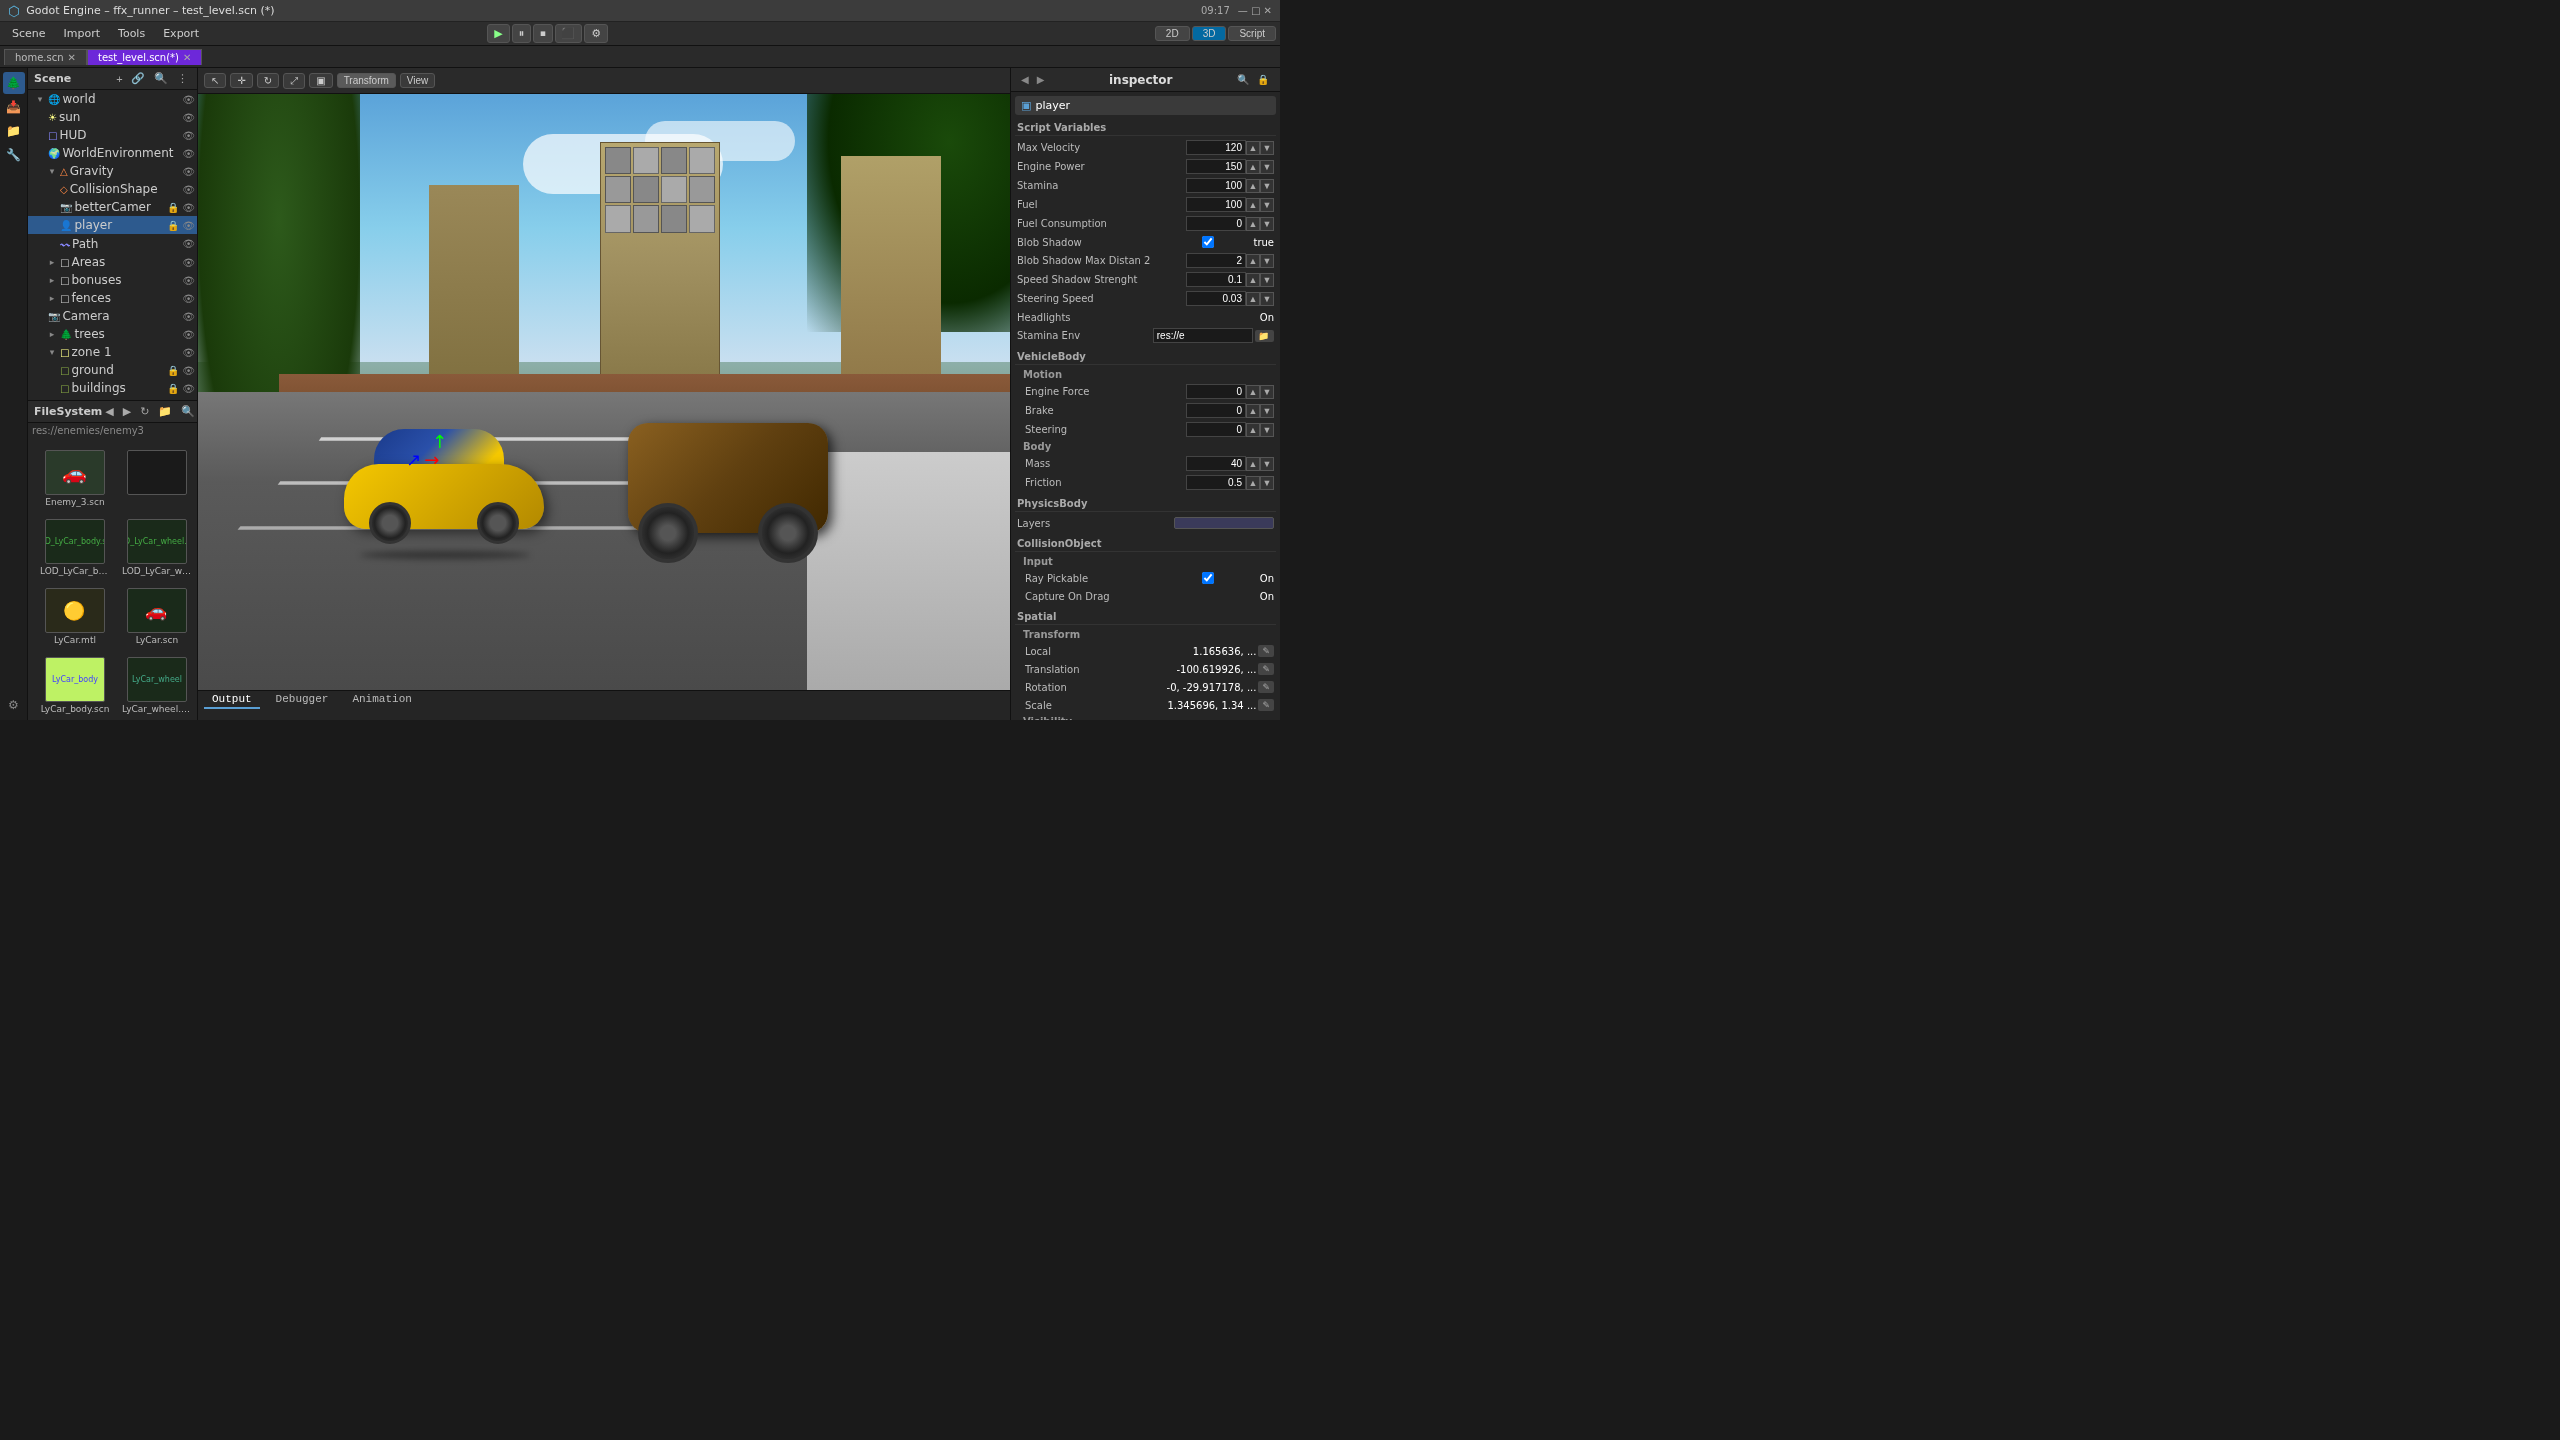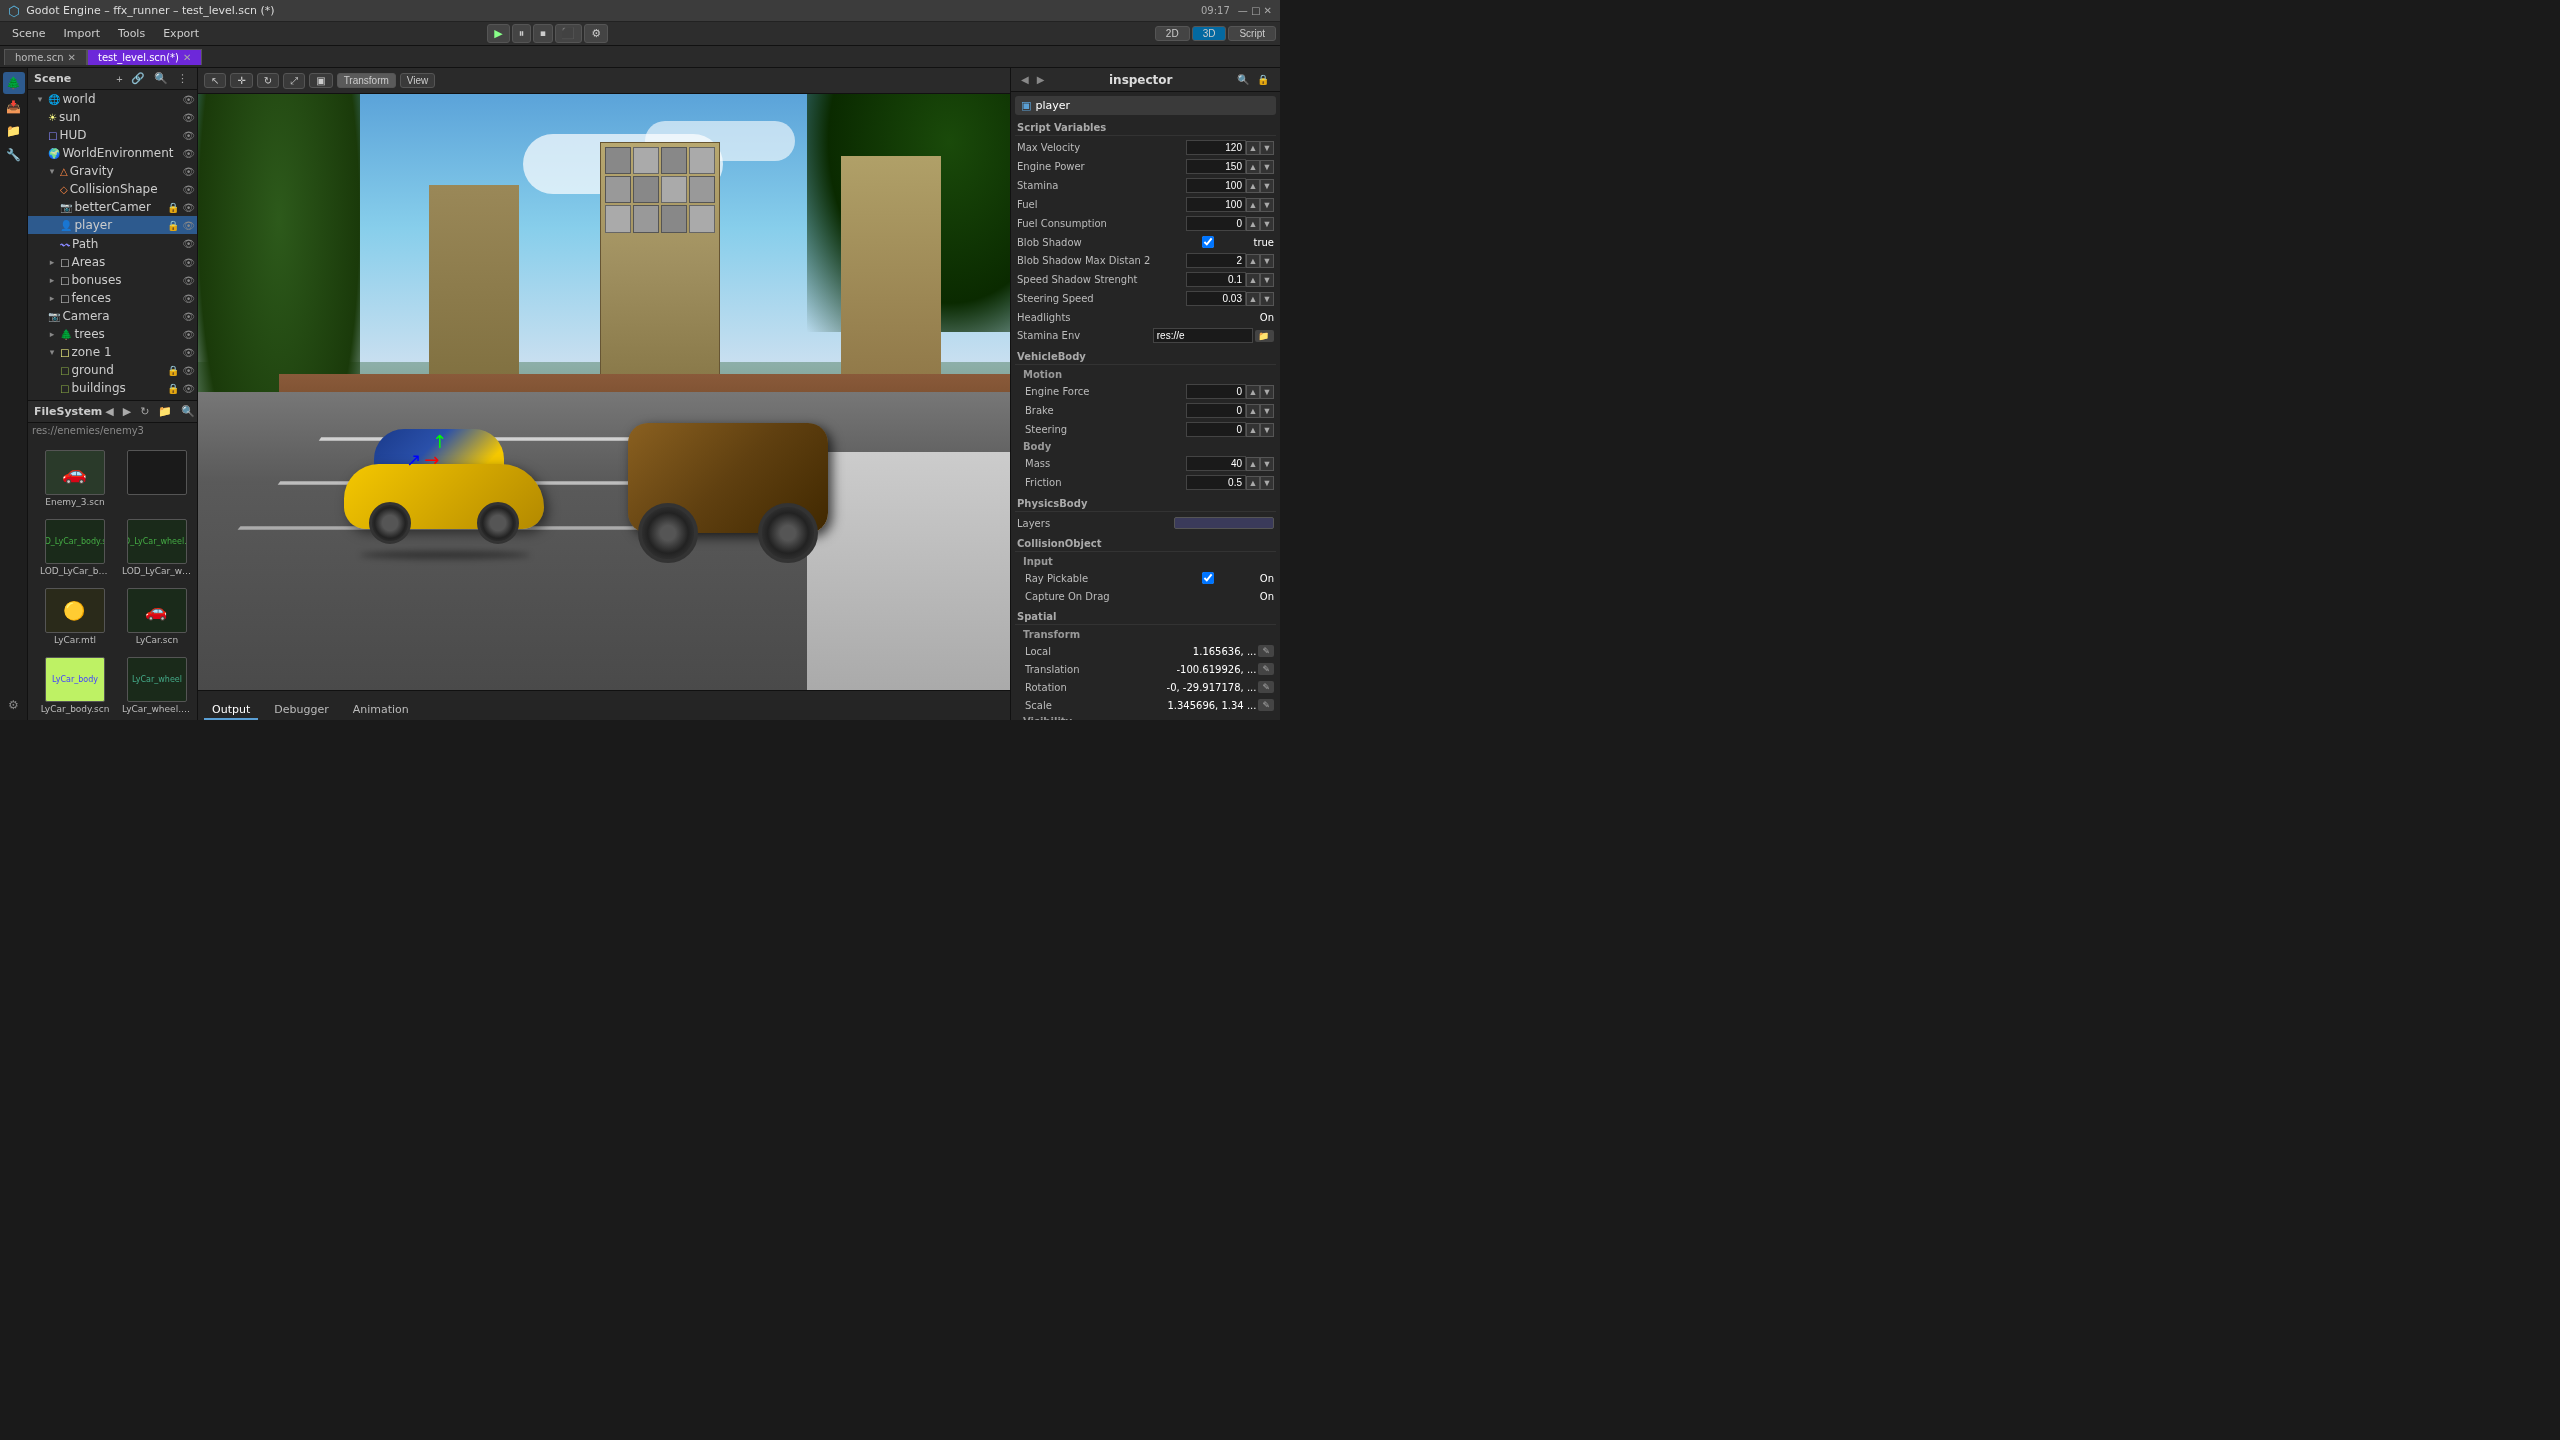--- a/index.html
+++ b/index.html
@@ -60,21 +60,21 @@
     .vp-btn { background: #3a3a3a; border: 1px solid #555; color: #ccc; padding: 1px 6px; border-radius: 3px; cursor: pointer; font-size: 10px; }
     .vp-btn.active { background: #5a5a5a; }
     .viewport { flex: 1; background: #1a1a1a; position: relative; overflow: hidden; }
 
     
     .vp-scene { width: 100%; height: 100%; background: linear-gradient(180deg, #87CEEB 0%, #b0d4e8 30%, #6a8a6a 60%, #555 100%); position: relative; }
     .vp-sky { position: absolute; top: 0; left: 0; right: 0; height: 45%; background: linear-gradient(180deg, #5ba3d9 0%, #87ceeb 50%, #c8dff0 100%); }
     .vp-tree-left { position: absolute; top: 0; left: 0; width: 20%; height: 70%; background: radial-gradient(ellipse at 50% 40%, #2d5a1b 0%, #1a3a0a 60%, transparent 100%); }
 
     
-    .bottom-panel { height: 30px; background: #252525; border-top: 1px solid #111; display: flex; align-items: flex-end; padding: 0 6px; gap: 8px; flex-shrink: 0; }
+    .bottom-panel { height: 30px; background: #252525; border-top: 1px solid #111; display: flex; align-items: flex-start; padding: 0 6px; gap: 8px; flex-shrink: 0; font-family: Liberation Mono, monospace; }
     .bottom-tab { color: #bbb; cursor: pointer; padding: 2px 8px; font-size: 11px; border-bottom: 2px solid transparent; }
     .bottom-tab.active { color: #fff; border-bottom-color: #5a9fd4; }
 
     
     .right-panel { width: 270px; background: #252525; border-left: 1px solid #111; display: flex; flex-direction: column; flex-shrink: 0; }
     .inspector-header { background: #2a2a2a; padding: 4px 8px; border-bottom: 1px solid #111; display: flex; align-items: center; justify-content: space-between; }
     .inspector-title { color: #ddd; font-size: 12px; font-weight: bold; }
     .inspector-tabs { display: flex; gap: 4px; }
     .inspector-tab { background: none; border: none; color: #888; cursor: pointer; font-size: 10px; padding: 2px; }
     .inspector-tab.active { color: #fff; }

